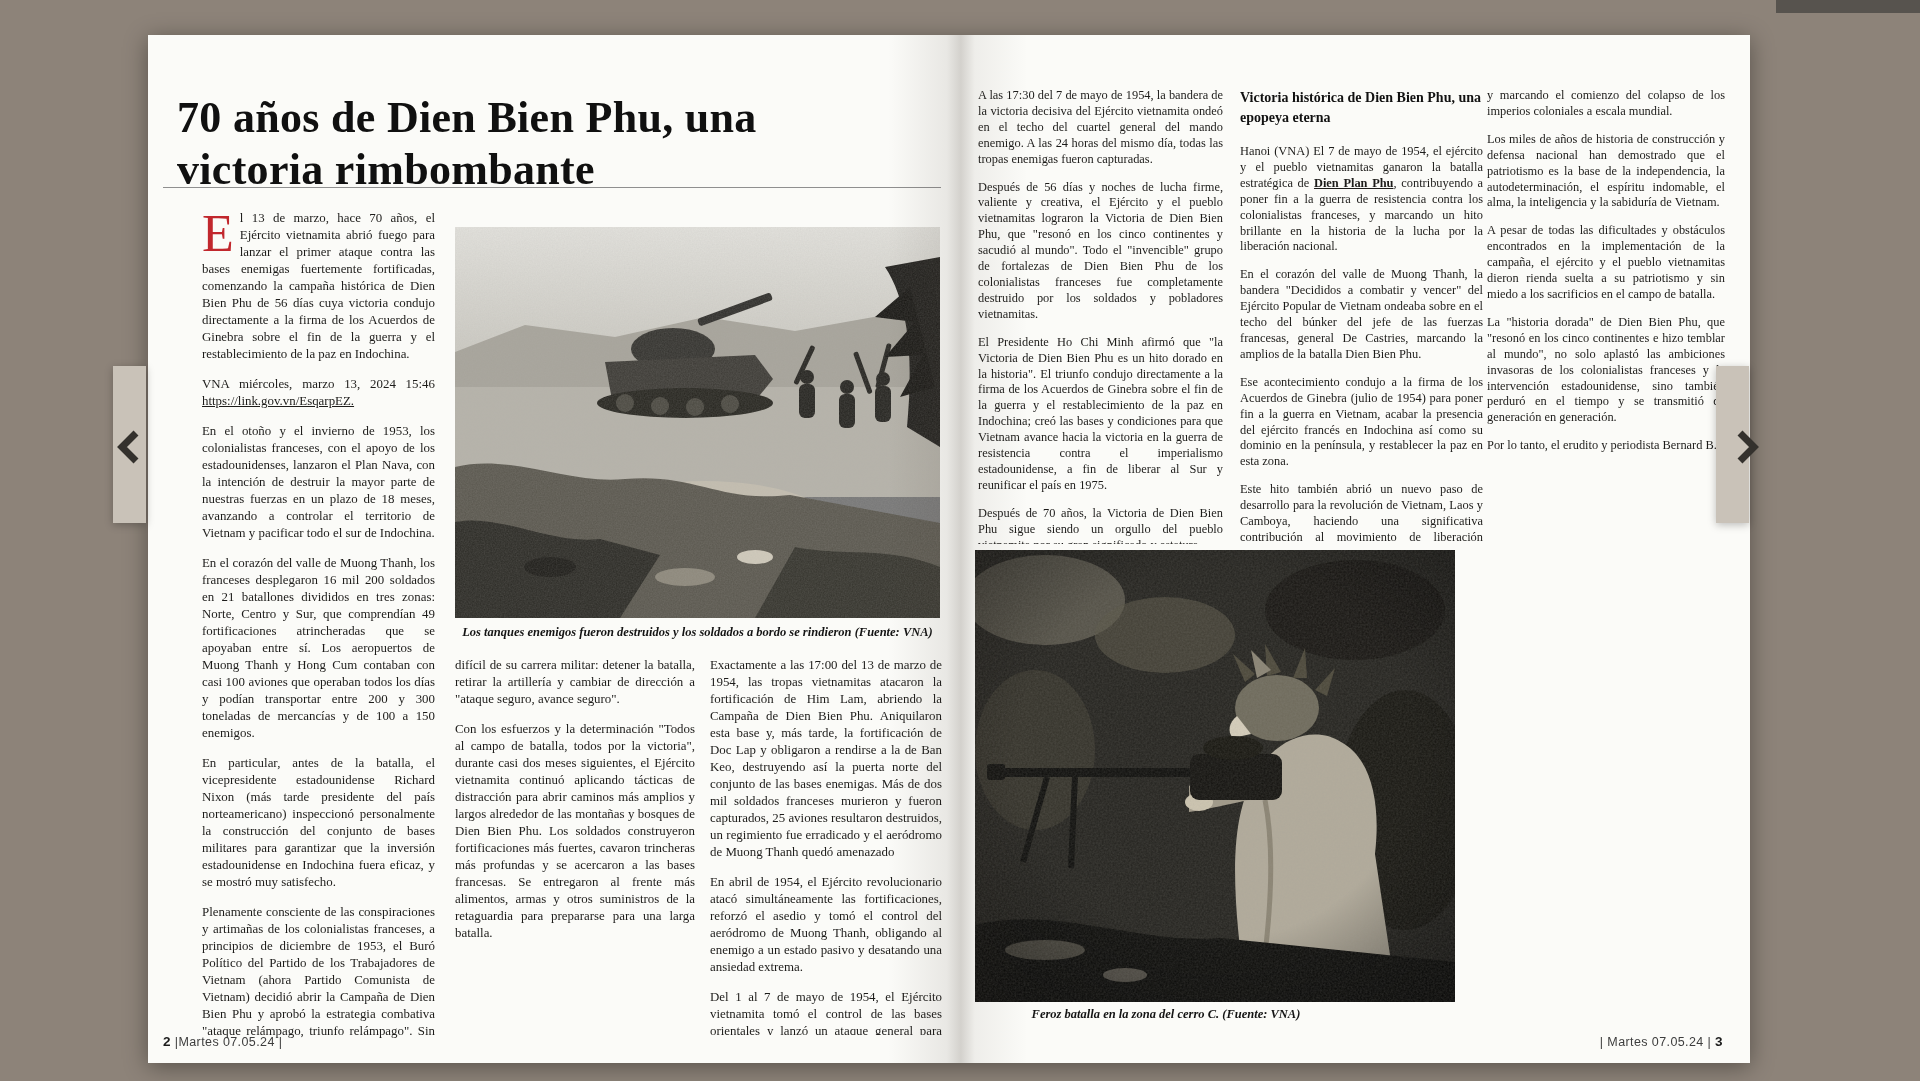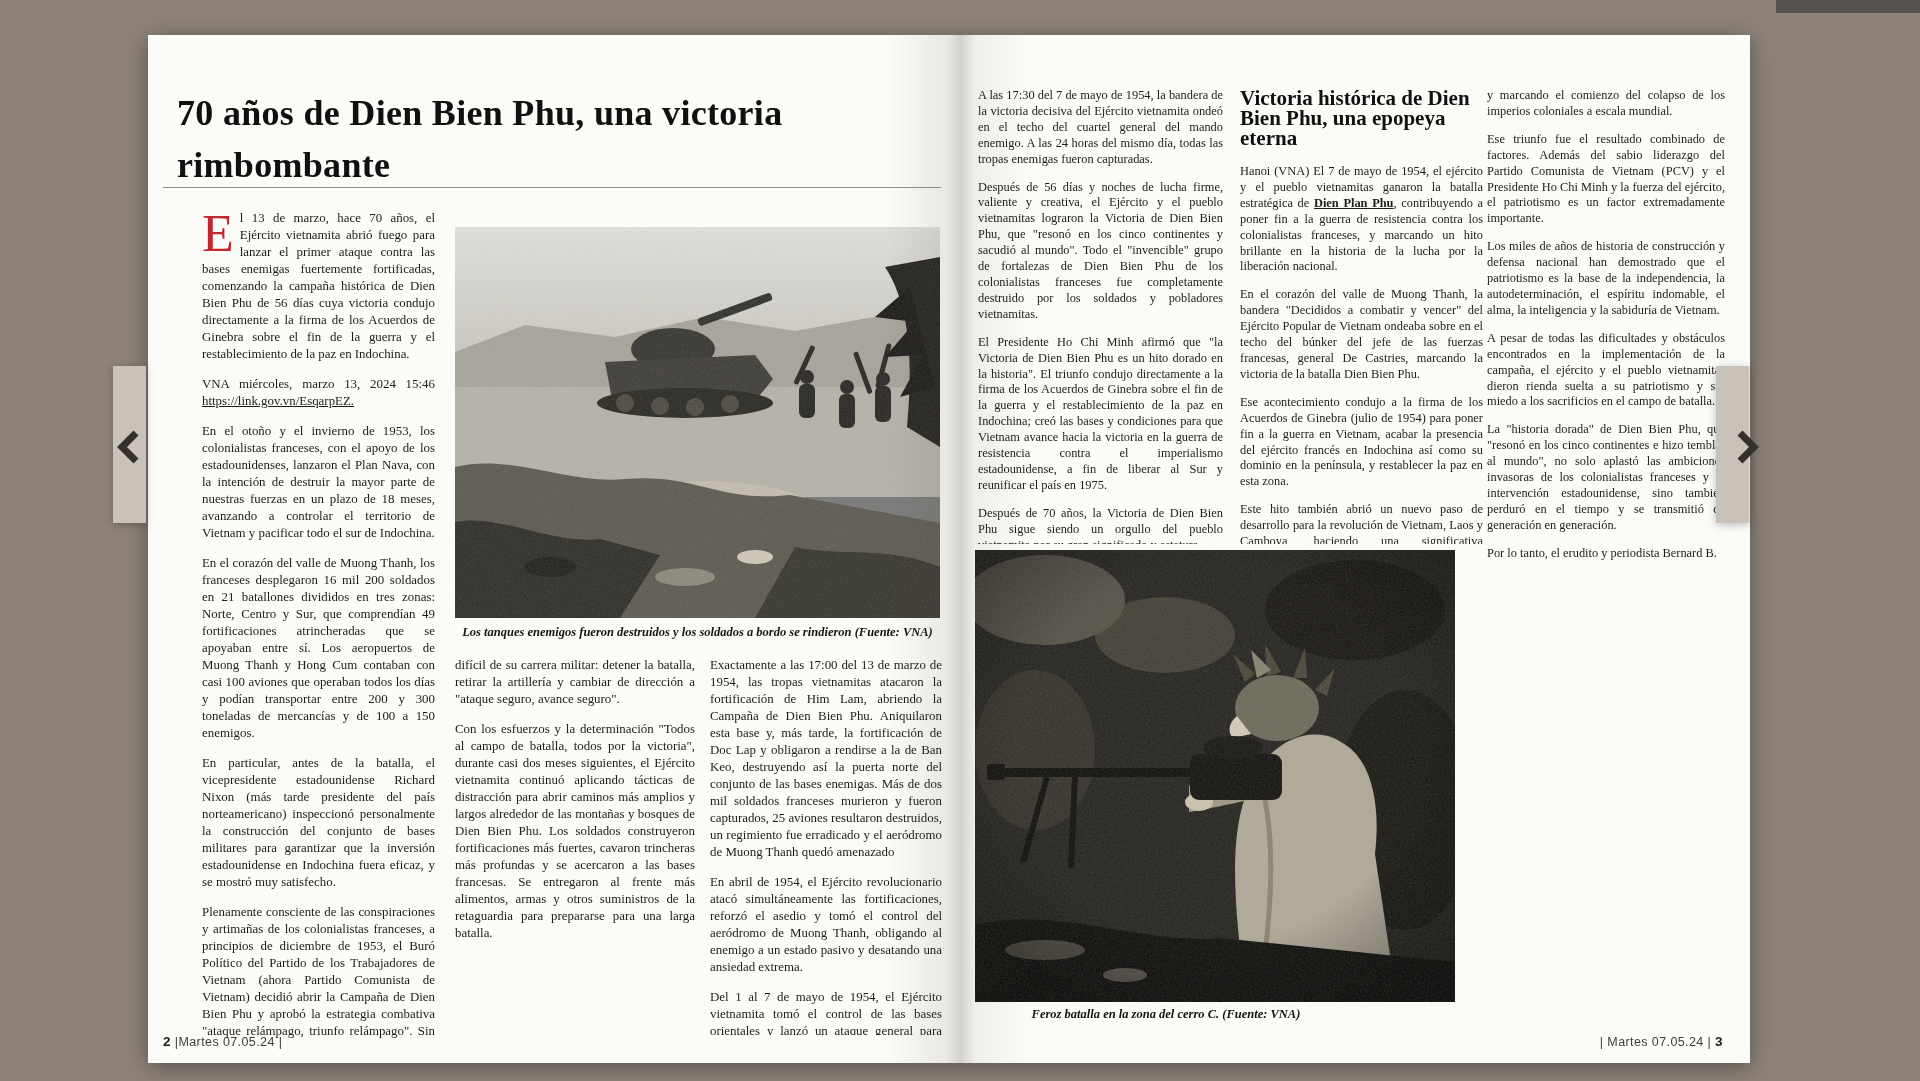--- a/index.html
+++ b/index.html
@@ -14,29 +14,29 @@
     background:#fbfbf8;
     box-shadow:0 4px 22px rgba(0,0,0,0.38);
   }
   .fold{
     position:absolute;left:740px;top:0;width:140px;height:1028px;pointer-events:none;
     background:linear-gradient(90deg,rgba(0,0,0,0) 0%,rgba(70,60,50,0.10) 42%,rgba(70,60,50,0.22) 52%,rgba(70,60,50,0.07) 62%,rgba(0,0,0,0) 100%);
     z-index:30;
   }
   .title{
     position:absolute;left:29px;top:28px;width:690px;
-    font-weight:700;font-size:36px;line-height:52px;letter-spacing:.3px;color:#101010;
+    font-weight:700;font-size:44px;line-height:52px;letter-spacing:.3px;color:#101010;
   }
   .title-rule{position:absolute;left:15px;top:152px;width:778px;height:1px;background:#8f8f8f;}
   .col{position:absolute;color:#1d1c1a;text-align:justify;}
   .left-body{font-size:12.9px;line-height:17px;}
   .right-body{font-size:12.4px;line-height:15.9px;}
   .left-body p{margin:0 0 13px;}
   .right-body p{margin:0 0 12px;}
-  .col-heading{font-weight:700;font-size:21px;line-height:20px;text-align:left;margin:0 0 16px;color:#111;}
+  .col-heading{font-weight:700;font-size:14px;line-height:20px;text-align:left;margin:0 0 16px;color:#111;}
   .dropcap{float:left;font-size:52px;line-height:41px;padding:3px 6px 0 0;color:#c1272d;}
   .u{text-decoration:underline;}
   .bu{font-weight:700;text-decoration:underline;}
   .photo{position:absolute;overflow:hidden;background:#777;z-index:10;}
   .photo svg{display:block;width:100%;height:100%;}
   .caption{
     position:absolute;font-style:italic;font-weight:700;font-size:12.5px;
     text-align:center;color:#141414;z-index:11;
   }
   .footer{
@@ -133,28 +133,27 @@
   <div class="col right-body" style="left:830px;top:53px;width:245px;height:456px;overflow:hidden;">
     <p>A las 17:30 del 7 de mayo de 1954, la bandera de la victoria decisiva del Ejército vietnamita ondeó en el techo del cuartel general del mando enemigo. A las 24 horas del mismo día, todas las tropas enemigas fueron capturadas.</p>
     <p>Después de 56 días y noches de lucha firme, valiente y creativa, el Ejército y el pueblo vietnamitas lograron la Victoria de Dien Bien Phu, que "resonó en los cinco continentes y sacudió al mundo". Todo el "invencible" grupo de fortalezas de Dien Bien Phu de los colonialistas franceses fue completamente destruido por los soldados y pobladores vietnamitas.</p>
     <p>El Presidente Ho Chi Minh afirmó que "la Victoria de Dien Bien Phu es un hito dorado en la historia". El triunfo condujo directamente a la firma de los Acuerdos de Ginebra sobre el fin de la guerra y el restablecimiento de la paz en Indochina; creó las bases y condiciones para que Vietnam avance hacia la victoria en la guerra de resistencia contra el imperialismo estadounidense, a fin de liberar al Sur y reunificar el país en 1975.</p>
     <p>Después de 70 años, la Victoria de Dien Bien Phu sigue siendo un orgullo del pueblo vietnamita por su gran significado y estatura.</p>
   </div>
 
   <div class="col right-body" style="left:1092px;top:53px;width:243px;height:456px;overflow:hidden;">
     <h2 class="col-heading">Victoria histórica de Dien Bien Phu, una epopeya eterna</h2>
     <p><span>Hanoi (VNA) El 7 de mayo de 1954, el ejército y el pueblo vietnamitas ganaron la batalla estratégica de </span><span class="bu">Dien Plan Phu</span><span>, contribuyendo a poner fin a la guerra de resistencia contra los colonialistas franceses, y marcando un hito brillante en la historia de la lucha por la liberación nacional.</span></p>
-    <p>En el corazón del valle de Muong Thanh, la bandera "Decididos a combatir y vencer" del Ejército Popular de Vietnam ondeaba sobre en el techo del búnker del jefe de las fuerzas francesas, general De Castries, marcando la victoria de la batalla Dien Bien Phu.</p>
+    <p>En el corazón del valle de Muong Thanh, la bandera "Decididos a combatir y vencer" del Ejército Popular de Vietnam ondeaba sobre en el techo del búnker del jefe de las fuerzas francesas, general De Castries, marcando la amplios de la batalla Dien Bien Phu.</p>
     <p>Ese acontecimiento condujo a la firma de los Acuerdos de Ginebra (julio de 1954) para poner fin a la guerra en Vietnam, acabar la presencia del ejército francés en Indochina así como su dominio en la península, y restablecer la paz en esta zona.</p>
     <p>Este hito también abrió un nuevo paso de desarrollo para la revolución de Vietnam, Laos y Camboya, haciendo una significativa contribución al movimiento de liberación nacional</p>
   </div>
 
   <div class="col right-body" style="left:1339px;top:53px;width:238px;height:500px;overflow:hidden;">
     <p>y marcando el comienzo del colapso de los imperios coloniales a escala mundial.</p>
-    <p>Ese triunfo fue el resultado combinado de factores. Además del sabio liderazgo del Partido Comunista de Vietnam (PCV) y el Presidente Ho Chi Minh y la fuerza del ejército, el patriotismo es un factor extremadamente importante.</p>
     <p>Los miles de años de historia de construcción y defensa nacional han demostrado que el patriotismo es la base de la independencia, la autodeterminación, el espíritu indomable, el alma, la inteligencia y la sabiduría de Vietnam.</p>
     <p>A pesar de todas las dificultades y obstáculos encontrados en la implementación de la campaña, el ejército y el pueblo vietnamitas dieron rienda suelta a su patriotismo y sin miedo a los sacrificios en el campo de batalla.</p>
     <p>La "historia dorada" de Dien Bien Phu, que "resonó en los cinco continentes e hizo temblar al mundo", no solo aplastó las ambiciones invasoras de los colonialistas franceses y la intervención estadounidense, sino también perduró en el tiempo y se transmitió de generación en generación.</p>
     <p>Por lo tanto, el erudito y periodista Bernard B.</p>
   </div>
 
   <div class="photo" style="left:827px;top:515px;width:480px;height:452px;">
     <svg viewBox="0 0 480 452" preserveAspectRatio="none">
       <defs>
         <filter id="grainB">

